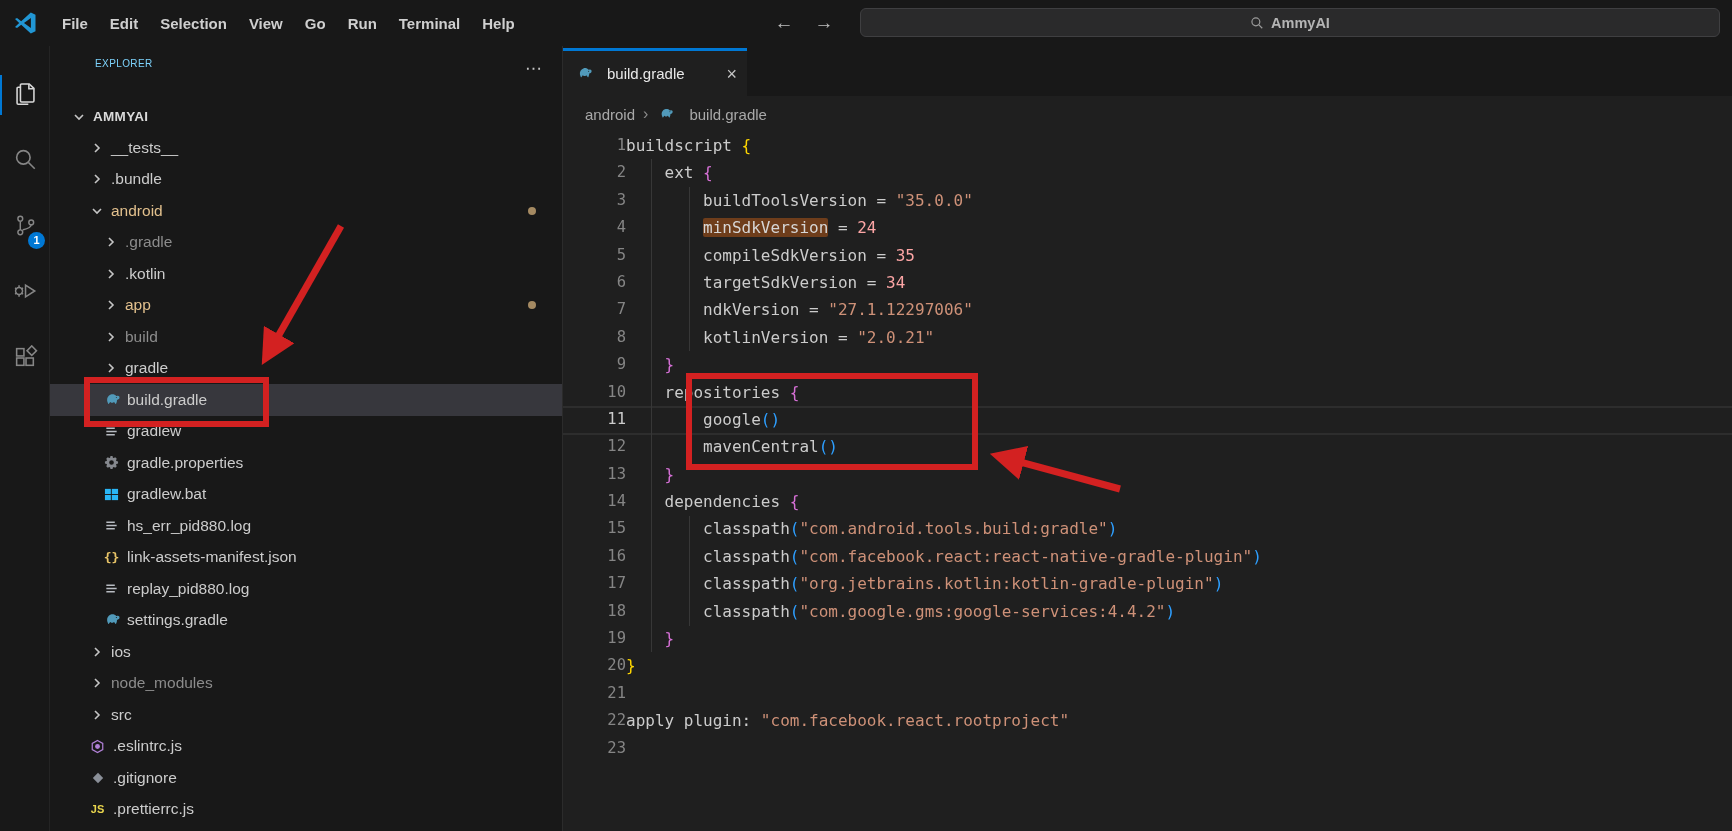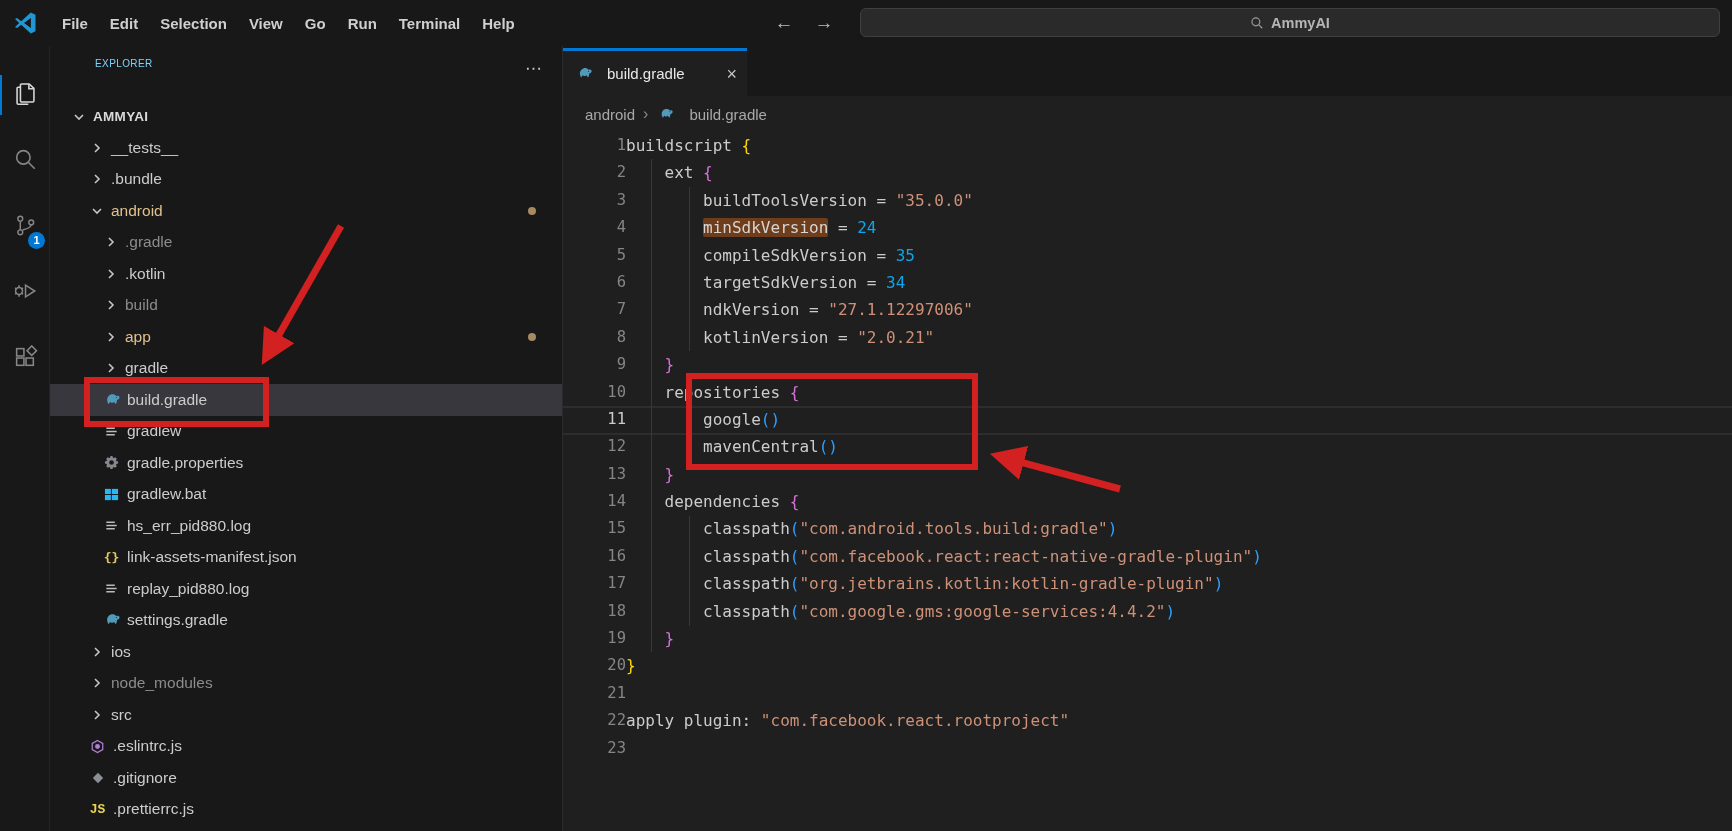--- a/index.html
+++ b/index.html
@@ -38,38 +38,38 @@
   .tree-row.lvl1{padding-left:38px;}
   .tree-row.lvl2{padding-left:52px;}
   .tree-row.selected{background:#37373d;}
   .tree-row.mod .tlabel{color:#e2c08d;}
   .tree-row.ign .tlabel{color:#8c8c8c;}
   .chev{width:17px;height:17px;margin-right:6px;flex:none;color:#c5c5c5;display:flex;align-items:center;justify-content:center;}
   .chev.open svg{transform:rotate(90deg);}
   .ficon{width:19px;margin-right:6px;flex:none;display:flex;align-items:center;justify-content:center;font-size:12px;}
   .gitdot{margin-left:auto;margin-right:26px;width:8px;height:8px;border-radius:50%;background:#a58a62;flex:none;}
   .braces-glyph{color:#e8c468;font-weight:bold;font-size:13px;font-family:"DejaVu Sans Mono",monospace;}
-  .js-glyph{color:#e8d44d;font-weight:bold;font-size:13px;font-family:Liberation Mono, monospace;}
+  .js-glyph{color:#e8d44d;font-weight:bold;font-size:11px;}
   
   #editor{position:absolute;left:563px;top:46px;right:0;bottom:0;background:#1f1f1f;}
   #tabbar{position:absolute;left:0;top:0;right:0;height:50px;background:#181818;}
   .tab{position:absolute;left:0;top:2px;width:184px;height:48px;background:#1f1f1f;border-top:3px solid #0078d4;box-sizing:border-box;display:flex;align-items:center;padding:0 10px 0 12px;gap:7px;}
   .tab-label{font-size:15px;color:#e8e8e8;}
   .tab-close{margin-left:auto;font-size:18px;color:#c5c5c5;line-height:1;}
   #breadcrumb{position:absolute;left:0;top:50px;right:0;height:36px;display:flex;align-items:center;padding-left:22px;gap:8px;font-size:15px;color:#a9a9a9;}
   .bc-sep{color:#8a8a8a;font-size:16px;}
   
   #code-area{position:absolute;left:0;top:86px;right:0;bottom:0;}
   .code-line{display:flex;height:27.4px;line-height:27.4px;font-family:"DejaVu Sans Mono",monospace;font-size:16px;white-space:pre;position:relative;z-index:2;}
   .gut{width:63px;text-align:right;color:#858585;flex:none;font-size:15.5px;}
   .gut.cur{color:#cccccc;}
   .ltext{}
   .tok-plain{color:#cccccc;}
   .tok-str{color:#ce9178;}
-  .tok-num{color:#0ea5e9;text-align:right;}
+  .tok-num{color:#fca5a5;text-align:right;}
   .tok-b1{color:#ffd700;}
   .tok-b2{color:#d670d6;}
   .tok-b3{color:#2e9fff;}
   .tok-hl{color:#d6d6d6;background:#6e3d1b;border-radius:2px;}
   .indent-guide{position:absolute;width:1px;background:#373737;z-index:1;}
   .curline-border{position:absolute;left:0;right:0;height:2px;background:#2d2d2d;z-index:1;}
   
   .anno-box{position:absolute;border:6px solid #d32121;box-sizing:border-box;z-index:50;pointer-events:none;}
   #anno-box-explorer{left:84px;top:377px;width:185px;height:50px;}
   #anno-box-code{left:686px;top:373px;width:292px;height:97px;}
@@ -189,36 +189,36 @@
         <span class="tlabel">.gradle</span>
       </div>
       <div class="tree-row lvl2">
         <span class="chev">
           <svg width="16" height="16" viewBox="0 0 16 16" fill="none" stroke="currentColor" stroke-width="1.6">
             <path d="M6 4l4 4-4 4"></path>
           </svg>
         </span>
         <span class="tlabel">.kotlin</span>
       </div>
-      <div class="tree-row lvl2 ign">
-        <span class="chev">
-          <svg width="16" height="16" viewBox="0 0 16 16" fill="none" stroke="currentColor" stroke-width="1.6">
-            <path d="M6 4l4 4-4 4"></path>
-          </svg>
-        </span>
-        <span class="tlabel">build</span>
-      </div>
       <div class="tree-row lvl2 mod">
         <span class="chev">
           <svg width="16" height="16" viewBox="0 0 16 16" fill="none" stroke="currentColor" stroke-width="1.6">
             <path d="M6 4l4 4-4 4"></path>
           </svg>
         </span>
         <span class="tlabel">app</span>
         <span class="gitdot"></span>
+      </div>
+      <div class="tree-row lvl2 ign">
+        <span class="chev">
+          <svg width="16" height="16" viewBox="0 0 16 16" fill="none" stroke="currentColor" stroke-width="1.6">
+            <path d="M6 4l4 4-4 4"></path>
+          </svg>
+        </span>
+        <span class="tlabel">build</span>
       </div>
       <div class="tree-row lvl2">
         <span class="chev">
           <svg width="16" height="16" viewBox="0 0 16 16" fill="none" stroke="currentColor" stroke-width="1.6">
             <path d="M6 4l4 4-4 4"></path>
           </svg>
         </span>
         <span class="tlabel">gradle</span>
       </div>
       <div class="tree-row lvl2 selected">

